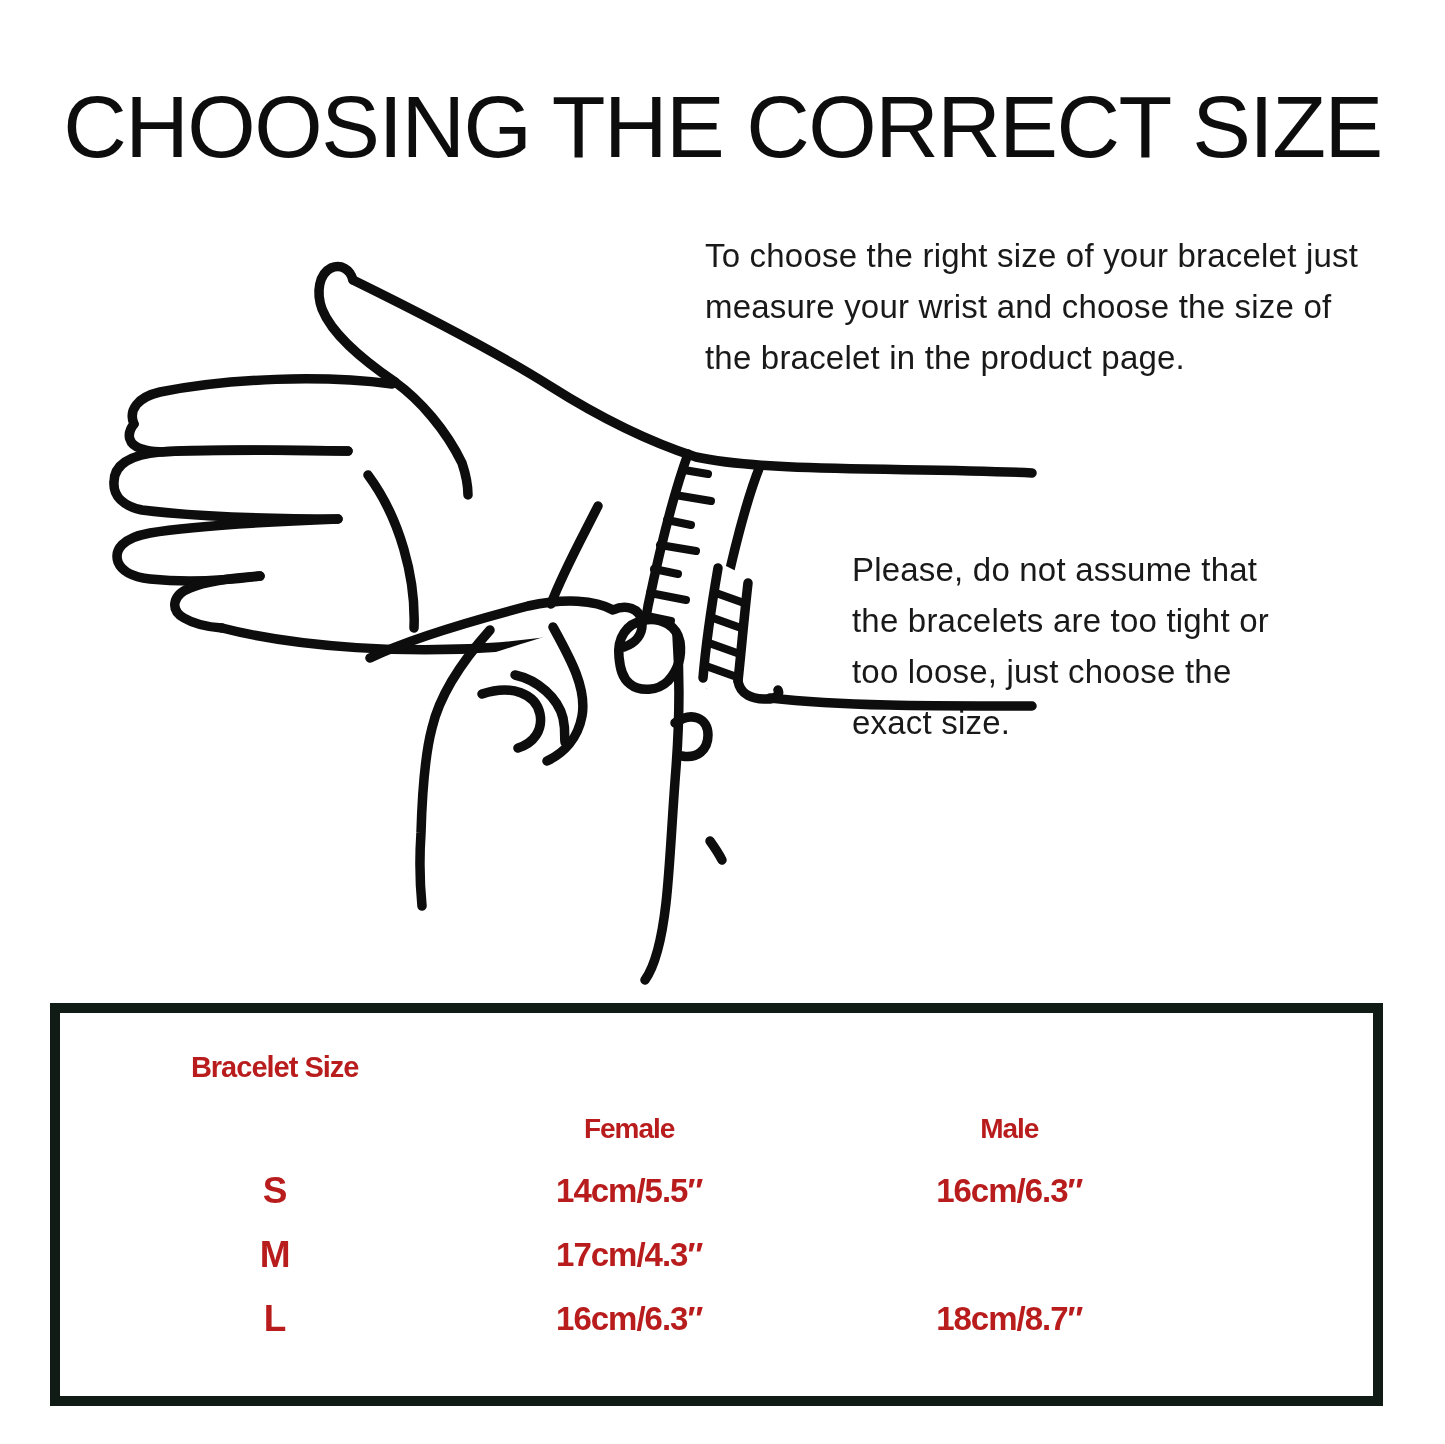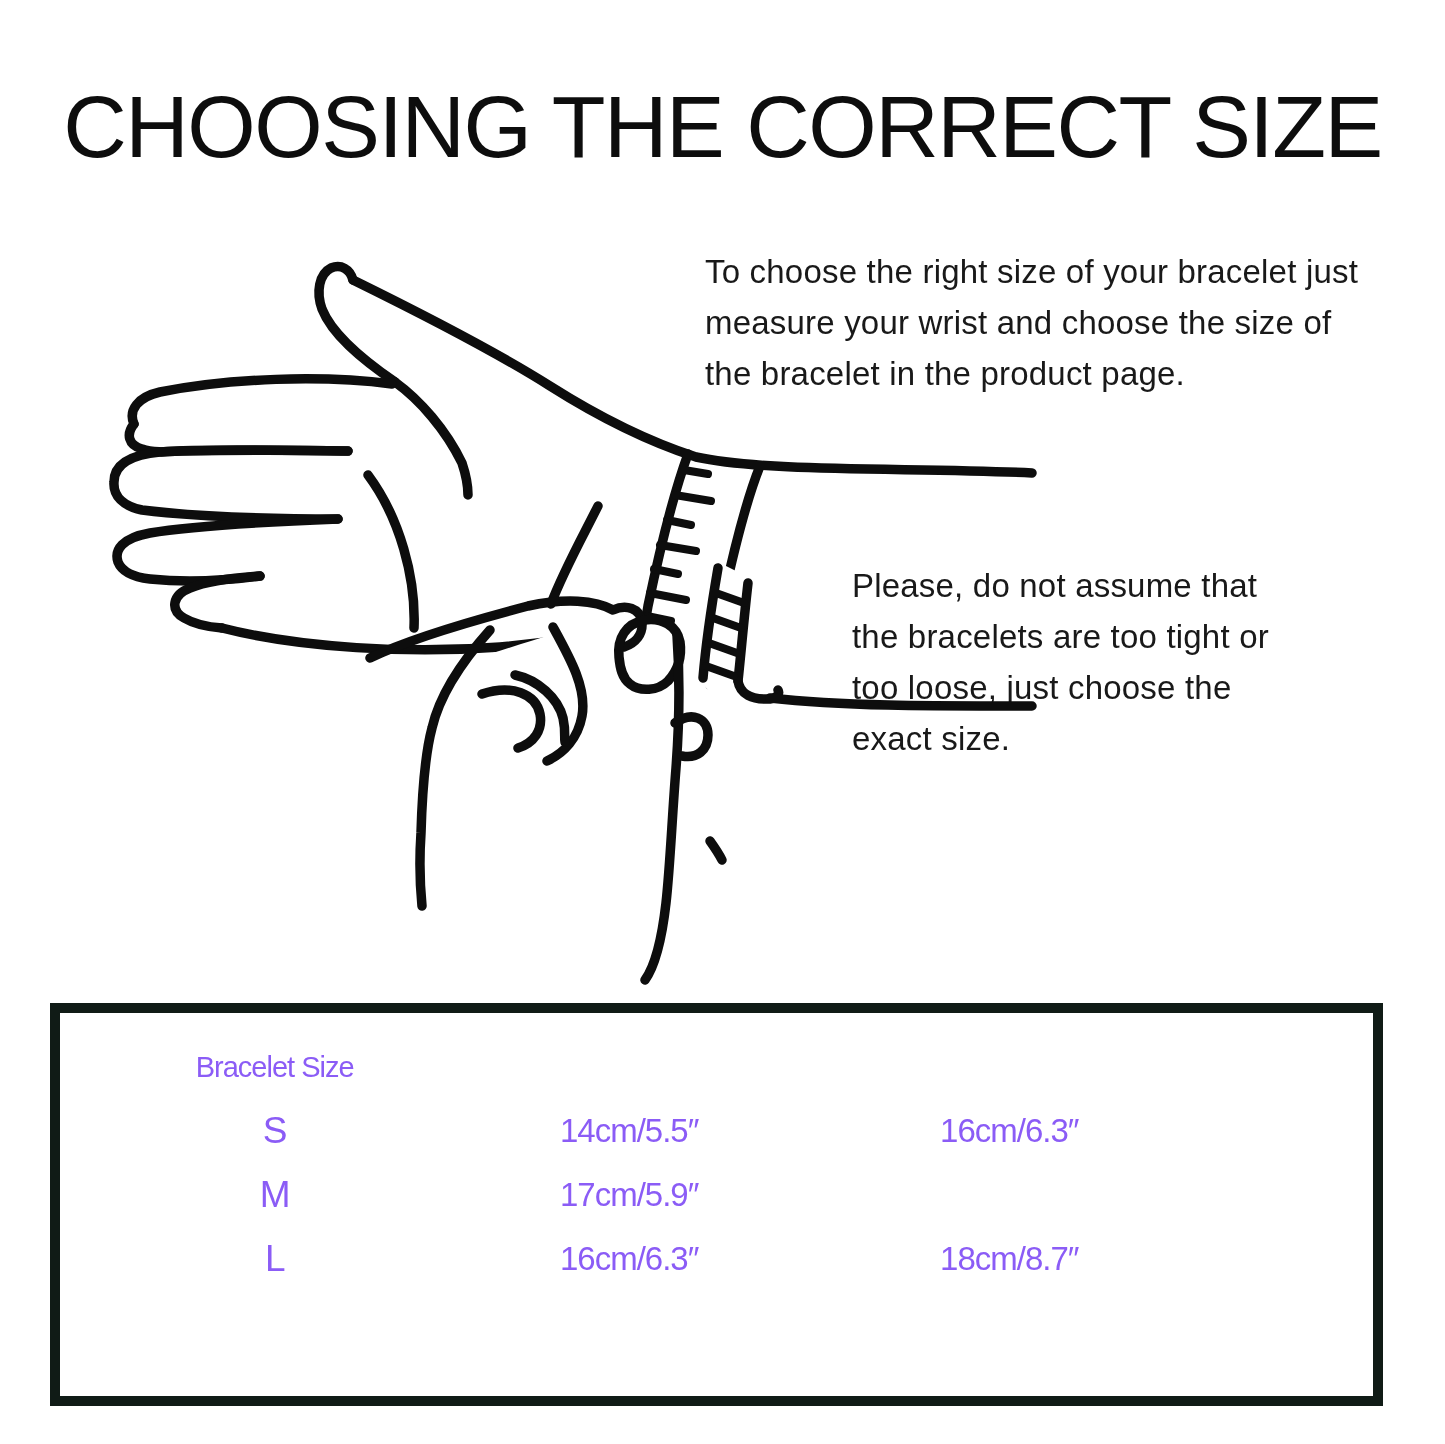--- a/index.html
+++ b/index.html
@@ -21,21 +21,20 @@
     color:#0d0d0d;
     margin:0;
     white-space:nowrap;
   }
   .para{
     position:absolute;
     font-size:33px;
     line-height:51px;
     letter-spacing:0.2px;
     color:#191919;
-    margin-top:16px;
   }
   .para.intro{ left:705px; top:230px; width:660px; }
   .para.note { left:852px; top:544px; width:440px; }
   .illustration{
     position:absolute; left:70px; top:238px;
     width:990px; height:775px;
   }
   .size-table{
     position:absolute;
     left:50px; top:1003px;
@@ -48,23 +47,23 @@
   .t-row{
     display:grid;
     grid-template-columns:32.7% 21.3% 36.6% 9.4%;
     align-items:center;
   }
   .t-row.r-head   { height:64px; }
   .t-row.r-sub    { height:60px; }
   .t-row.r-data   { height:64px; }
   .t-cell{
     text-align:center;
-    font-weight:400;
+    font-weight:700;
     letter-spacing:-1px;
-    color:#8b5cf6;
+    color:#b91c1c;
     white-space:nowrap;
   }
   .t-cell.head{ font-size:29px; }
   .t-cell.sub { font-size:28px; }
   .t-cell.size{ font-size:37px; }
   .t-cell.val { font-size:33px; }
   .span-2{ grid-column:2 / span 2; }
   svg .ln{
     fill:none;
     stroke:#0d0d0d;
@@ -160,28 +159,33 @@
       <path class="ln" d="M 605,485 C 622,473 638,480 638,497 C 638,512 627,521 612,518"></path>
 
       <path class="ln" d="M 640,603 C 645,610 649,616 652,622"></path>
     </g>
   </svg>
 
   <div class="size-table">
     <div class="t-row r-head">
       <div class="t-cell head">Bracelet Size</div>
     </div>
+    <div class="t-row r-sub">
+      <div class="t-cell sub"></div>
+      <div class="t-cell sub">Female</div>
+      <div class="t-cell sub">Male</div>
+    </div>
     <div class="t-row r-data">
       <div class="t-cell size">S</div>
       <div class="t-cell val">14cm/5.5″</div>
       <div class="t-cell val">16cm/6.3″</div>
     </div>
     <div class="t-row r-data">
       <div class="t-cell size">M</div>
-      <div class="t-cell val">17cm/5.9″</div>
+      <div class="t-cell val">17cm/4.3″</div>
     </div>
     <div class="t-row r-data">
       <div class="t-cell size">L</div>
       <div class="t-cell val">16cm/6.3″</div>
       <div class="t-cell val">18cm/8.7″</div>
     </div>
   </div>
 
 </div>
 

